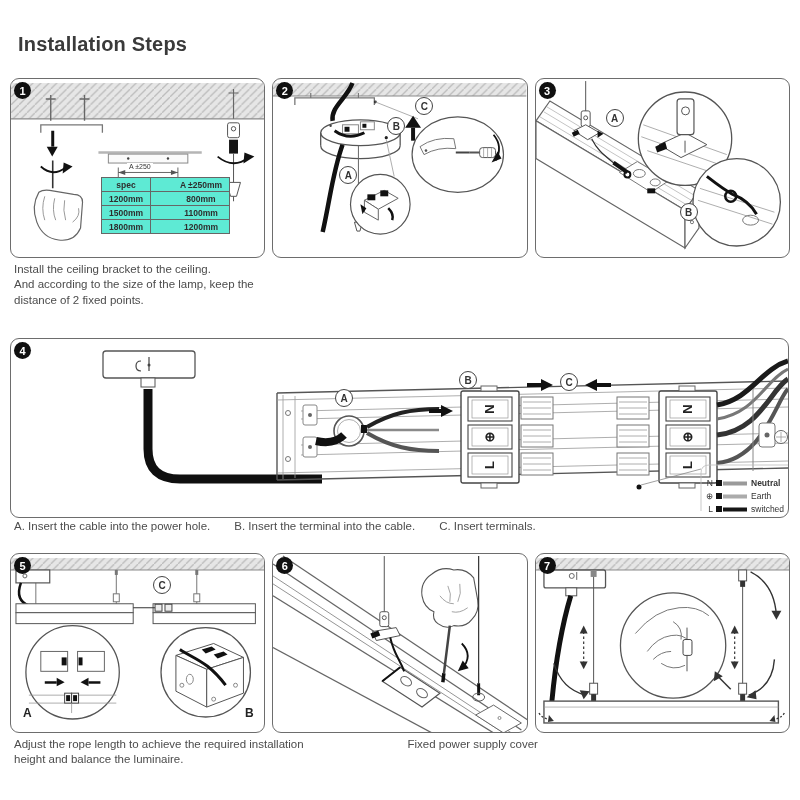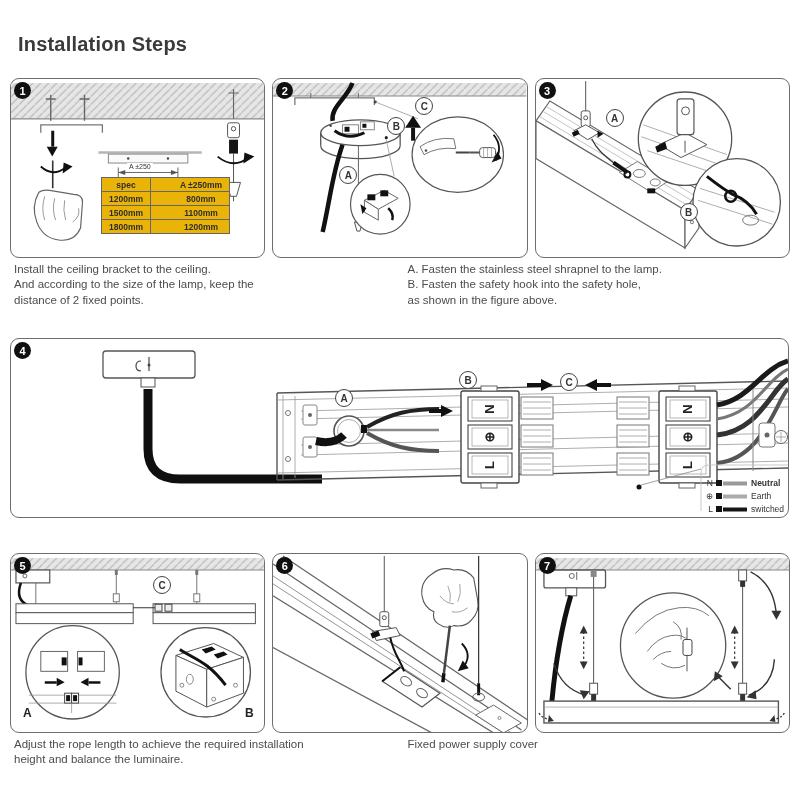--- a/index.html
+++ b/index.html
@@ -12,21 +12,21 @@
   .wide{position:absolute;left:10px;top:338px;width:777px;height:178px;border:1.6px solid #6d6d6d;border-radius:9px;background:#fff;overflow:hidden;}
   .badge{position:absolute;top:3px;left:3px;width:17px;height:17px;border-radius:50%;background:#101010;color:#fff;
          font-size:11px;font-weight:bold;display:flex;align-items:center;justify-content:center;z-index:4;}
   .cl{position:absolute;width:16px;height:16px;border:1.2px solid #444;border-radius:50%;background:#fff;
       font-size:10px;font-weight:600;color:#333;display:flex;align-items:center;justify-content:center;z-index:3;}
   .pl{position:absolute;font-size:12px;font-weight:bold;color:#222;z-index:3;}
   .caprow{position:absolute;left:10px;width:780px;display:flex;gap:7px;}
   .cap{flex:1;padding:0 2px 0 4px;font-size:11.5px;line-height:1.34;color:#4c4c4c;white-space:pre-line;}
   .cap4{position:absolute;left:14px;top:520px;font-size:11.5px;color:#4c4c4c;}
   .cap4 span{margin-right:24px;}
-  .spectable{position:absolute;left:90px;top:98px;z-index:3;border-collapse:collapse;background:#eab308;}
+  .spectable{position:absolute;left:90px;top:98px;z-index:3;border-collapse:collapse;background:#5eead4;}
   .spectable td{border:1px solid #666;font-size:8.5px;font-weight:600;color:#2e2e2e;text-align:center;
                 height:13px;padding:0 2px;}
   .spectable td:first-child{width:44px;}
   .spectable td:last-child{width:52px;padding-left:24px;}
   .dim{position:absolute;left:116px;top:84px;font-size:7px;color:#333;background:#fff;padding:0 2px;z-index:3;}
 </style>
 </head>
 <body>
 
 <div class="page">
@@ -192,23 +192,20 @@
       </svg>
       <div class="cl" style="left:70px;top:30px;">A</div>
       <div class="cl" style="left:144px;top:124px;">B</div>
     </div>
   </div>
 
   <div class="caprow" style="top:262px;">
     <div class="cap">Install the ceiling bracket to the ceiling.
 And according to the size of the lamp, keep the
 distance of 2 fixed points.</div>
-    <div class="cap">A. Fasten the stainless steel shrapnel to the lamp.
-B. Fasten the safety hook into the safety hole,
-as shown in the figure above.</div>
   </div>
 
   <div class="wide">
     <div class="badge">4</div>
     <svg viewBox="0 0 777 175">
       <rect x="92" y="12" width="92" height="27" rx="3" fill="#fff" stroke="#555" stroke-width="1.3"></rect>
       <path d="M130,22 q-5,0 -5,5 q0,5 5,5" stroke="#444" stroke-width="1.2" fill="none"></path>
       <line x1="138" y1="18" x2="138" y2="32" stroke="#444" stroke-width="1.2"></line>
       <circle cx="138" cy="26" r="1.5" fill="#444"></circle>
       <rect x="130" y="39" width="14" height="9" fill="#fff" stroke="#555"></rect>
@@ -314,20 +311,23 @@
         <rect x="705" y="167" width="6" height="6" fill="#111"></rect>
           <rect x="712" y="168.5" width="24" height="4" fill="#161616"></rect>
         <text x="740" y="173">switched</text>
       </g>
     </svg>
     <div class="cl" style="left:324px;top:50px;">A</div>
     <div class="cl" style="left:448px;top:32px;">B</div>
     <div class="cl" style="left:549px;top:34px;">C</div>
   </div>
 
+  <div class="cap4">
+    <span>A. Insert the cable into the power hole.</span><span>B. Insert the terminal into the cable.</span><span>C. Insert terminals.</span>
+  </div>
 
   <div class="row" style="top:553px;">
 
     <div class="panel">
       <div class="badge">5</div>
       <svg viewBox="0 0 255 175">
         <defs>
           <pattern id="h5" width="8" height="8" patternUnits="userSpaceOnUse">
             <rect width="8" height="8" fill="#e6e6e6"></rect>
               <path d="M-2,10 L10,-2" stroke="#bdbdbd" stroke-width="1.3"></path>

